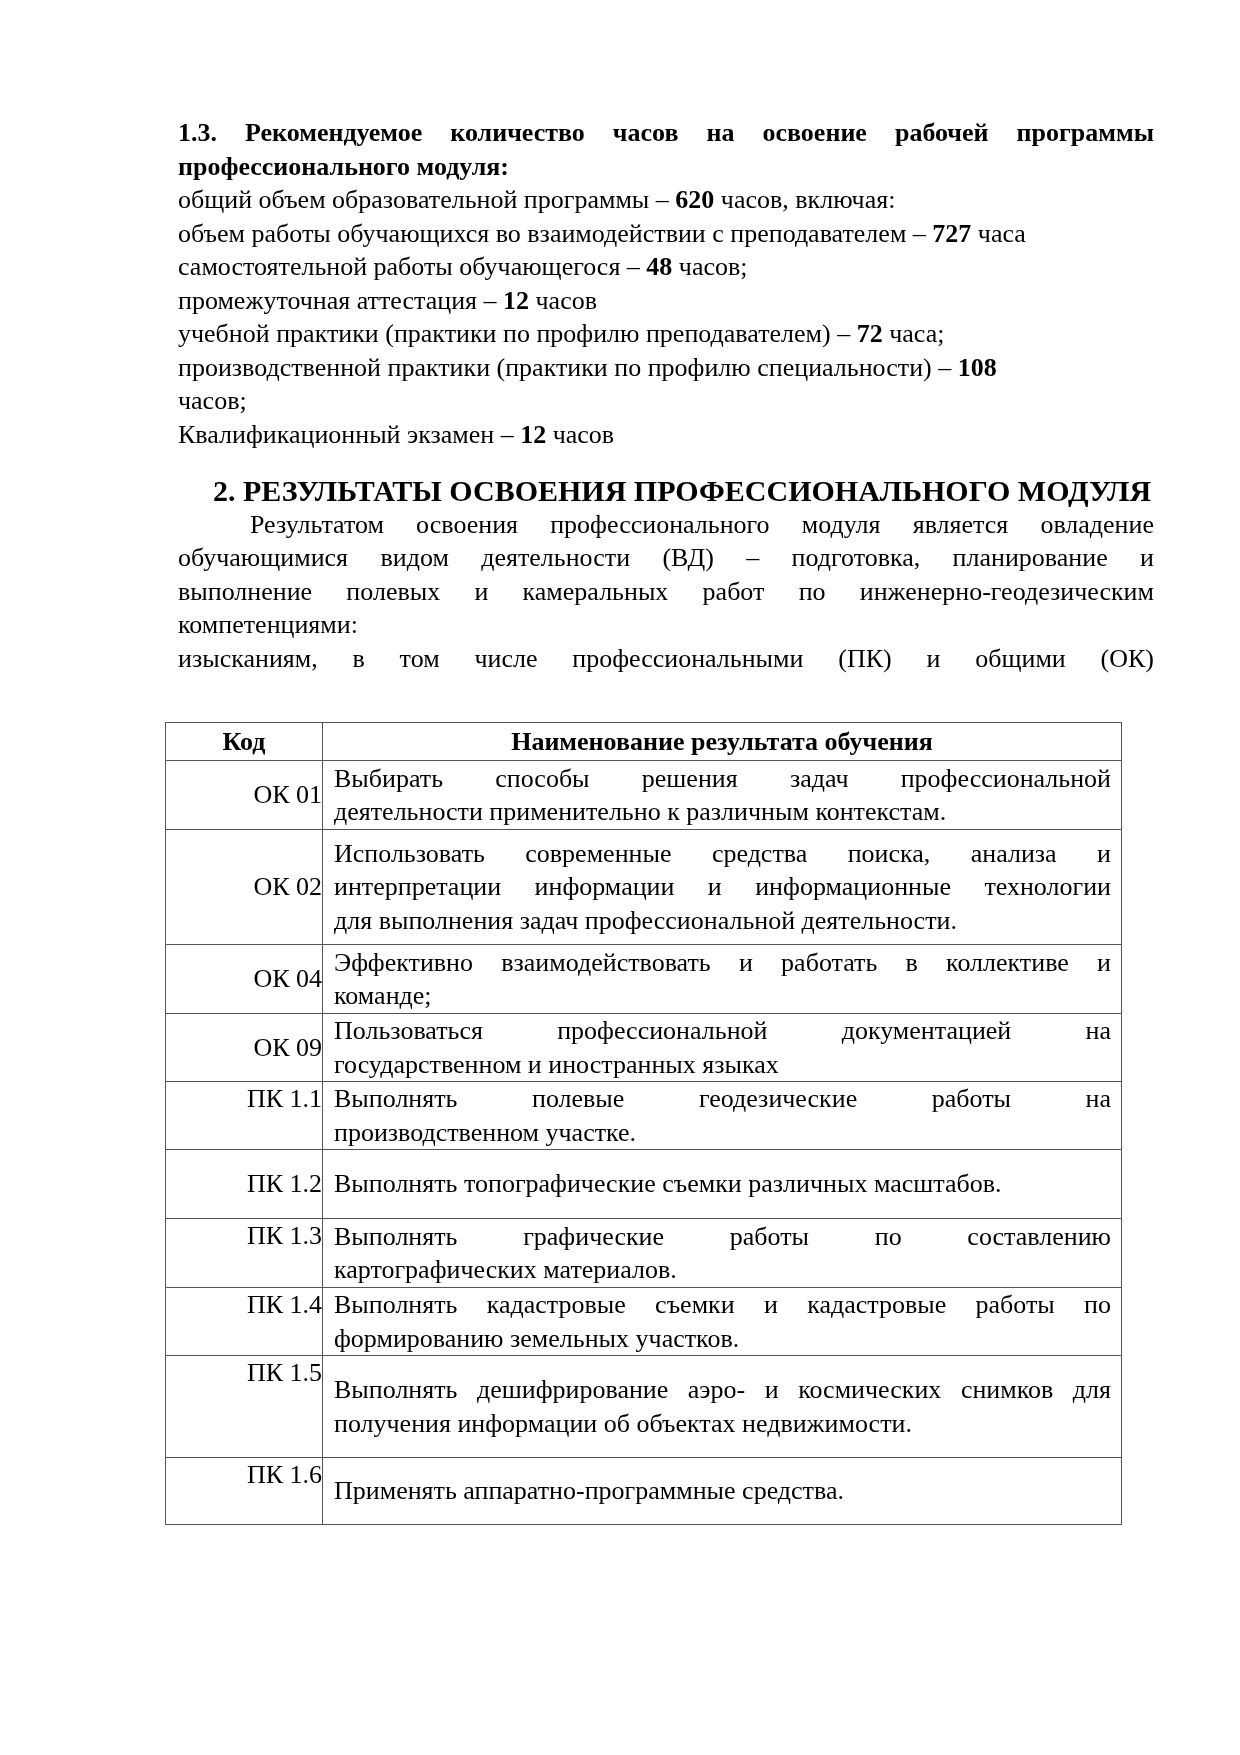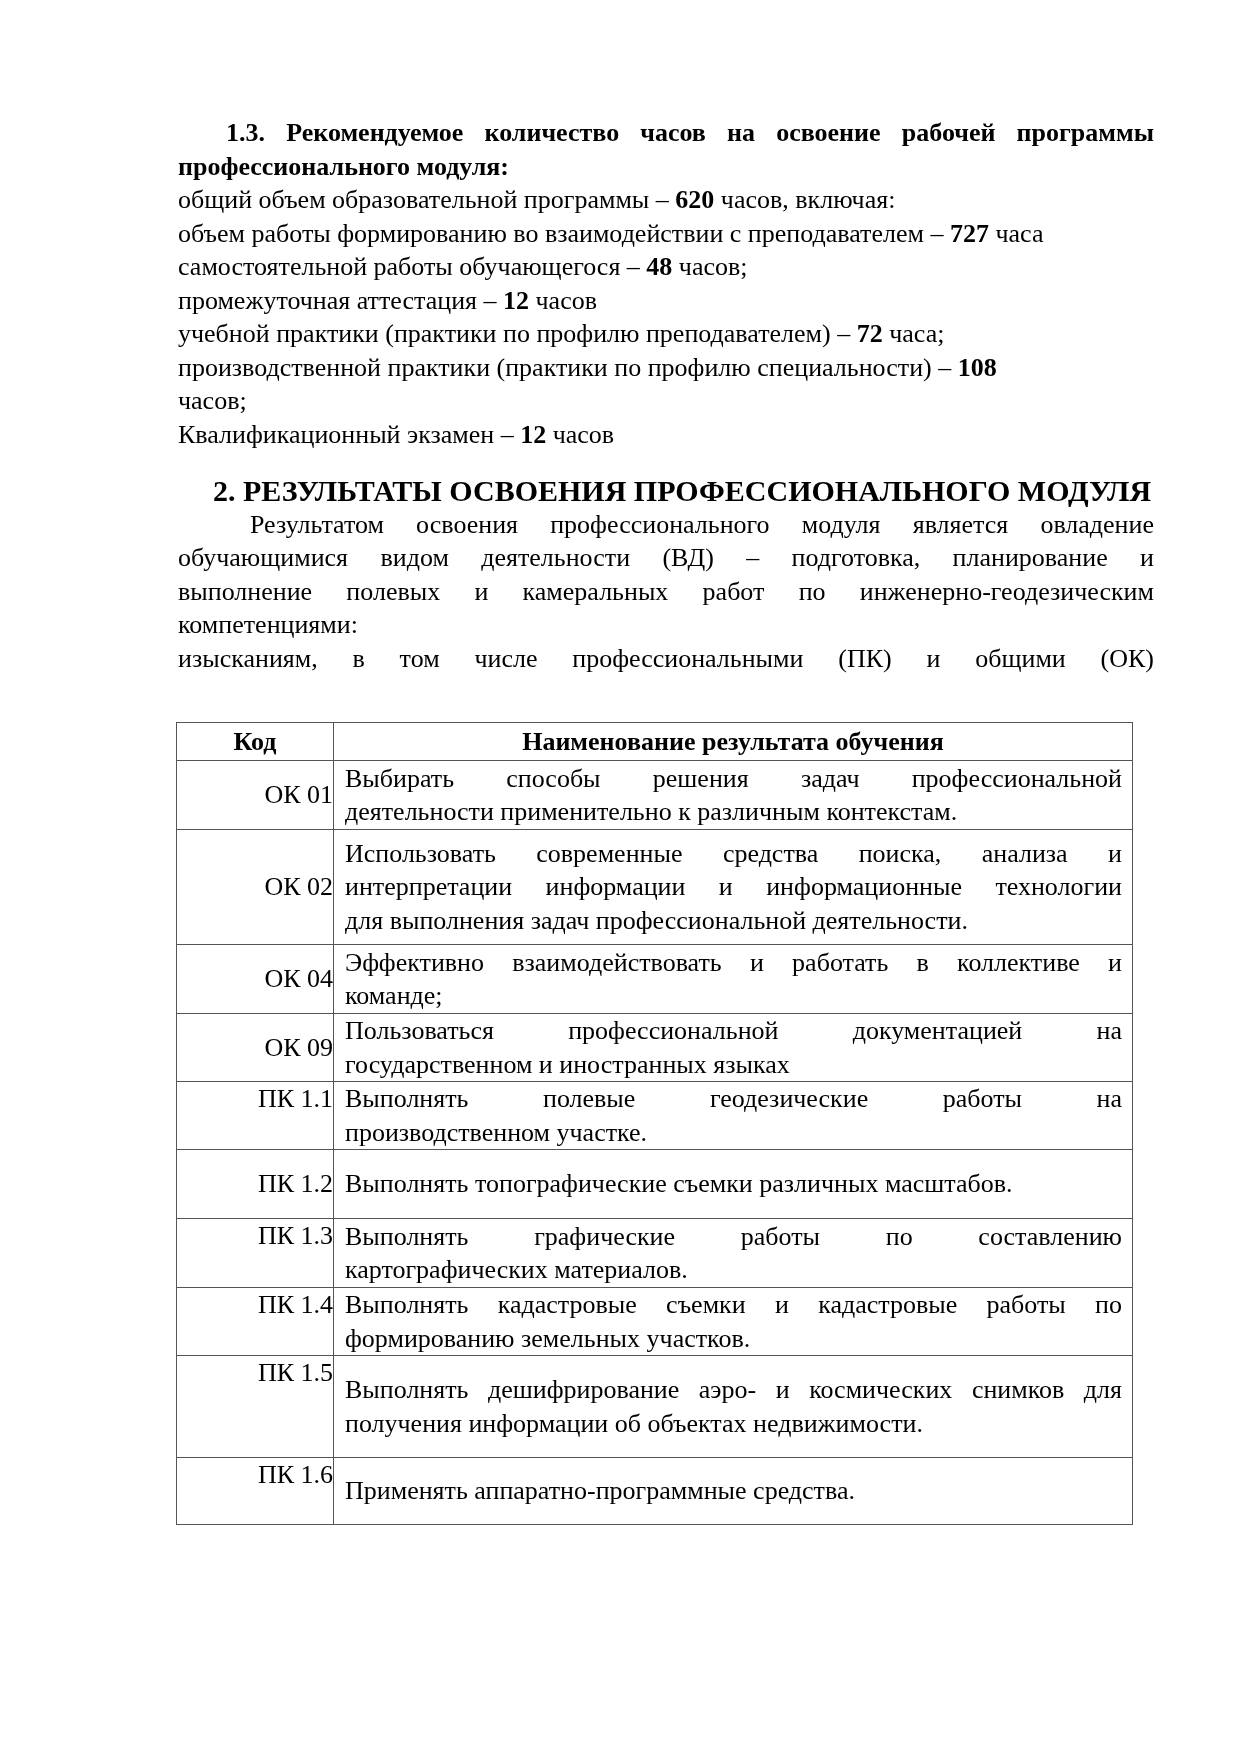--- a/index.html
+++ b/index.html
@@ -23,21 +23,20 @@
     }
     .line {
       font-size: 26px;
       line-height: 33.5px;
       white-space: nowrap;
     }
     .justify {
       text-align: justify;
       text-align-last: justify;
       white-space: normal;
-      margin-left: 48px;
     }
     .bold { font-weight: bold; }
     .heading-13 {
       font-size: 26px;
       line-height: 33.5px;
       font-weight: bold;
     }
     .section-heading {
       font-size: 30px;
       line-height: 33.5px;
@@ -51,21 +50,21 @@
       line-height: 33.5px;
     }
     .para .pl {
       text-align: justify;
       text-align-last: justify;
     }
     .para .pl.first { text-indent: 72px; }
     .para .pl.last { text-align-last: left; }
     table.results {
       position: absolute;
-      left: 176px;
+      left: 165px;
       top: 722px;
       width: 957px;
       border-collapse: collapse;
       font-size: 26px;
       line-height: 33.5px;
     }
     table.results td, table.results th {
       border: 1.5px solid #555555;
       padding: 0;
       vertical-align: middle;
@@ -91,21 +90,21 @@
     td.desc .dl.last { text-align-last: left; }
   </style>
 </head>
 <body>
 
 <div class="page">
   <div class="heading-13 line justify">1.3. Рекомендуемое количество часов на освоение рабочей программы</div>
   <div class="heading-13 line">профессионального модуля:</div>
 
   <div class="line"><span>общий объем образовательной программы – </span><span class="bold">620</span><span>  часов, включая:</span></div>
-  <div class="line"><span>объем работы формированию во взаимодействии с преподавателем –  </span><span class="bold">727</span><span> часа</span></div>
+  <div class="line"><span>объем работы обучающихся во взаимодействии с преподавателем –  </span><span class="bold">727</span><span> часа</span></div>
   <div class="line"><span>самостоятельной работы обучающегося – </span><span class="bold">48</span><span> часов;</span></div>
   <div class="line"><span>промежуточная аттестация – </span><span class="bold">12</span><span> часов</span></div>
   <div class="line"><span>учебной практики (практики по профилю преподавателем) – </span><span class="bold">72</span><span> часа;</span></div>
   <div class="line"><span>производственной  практики (практики по профилю специальности) – </span><span class="bold">108</span><span></span></div>
   <div class="line"><span>часов;</span></div>
   <div class="line"><span>Квалификационный экзамен – </span><span class="bold">12</span><span> часов</span></div>
 
   <div class="section-heading">2. РЕЗУЛЬТАТЫ ОСВОЕНИЯ ПРОФЕССИОНАЛЬНОГО МОДУЛЯ</div>
 
   <div class="para">

